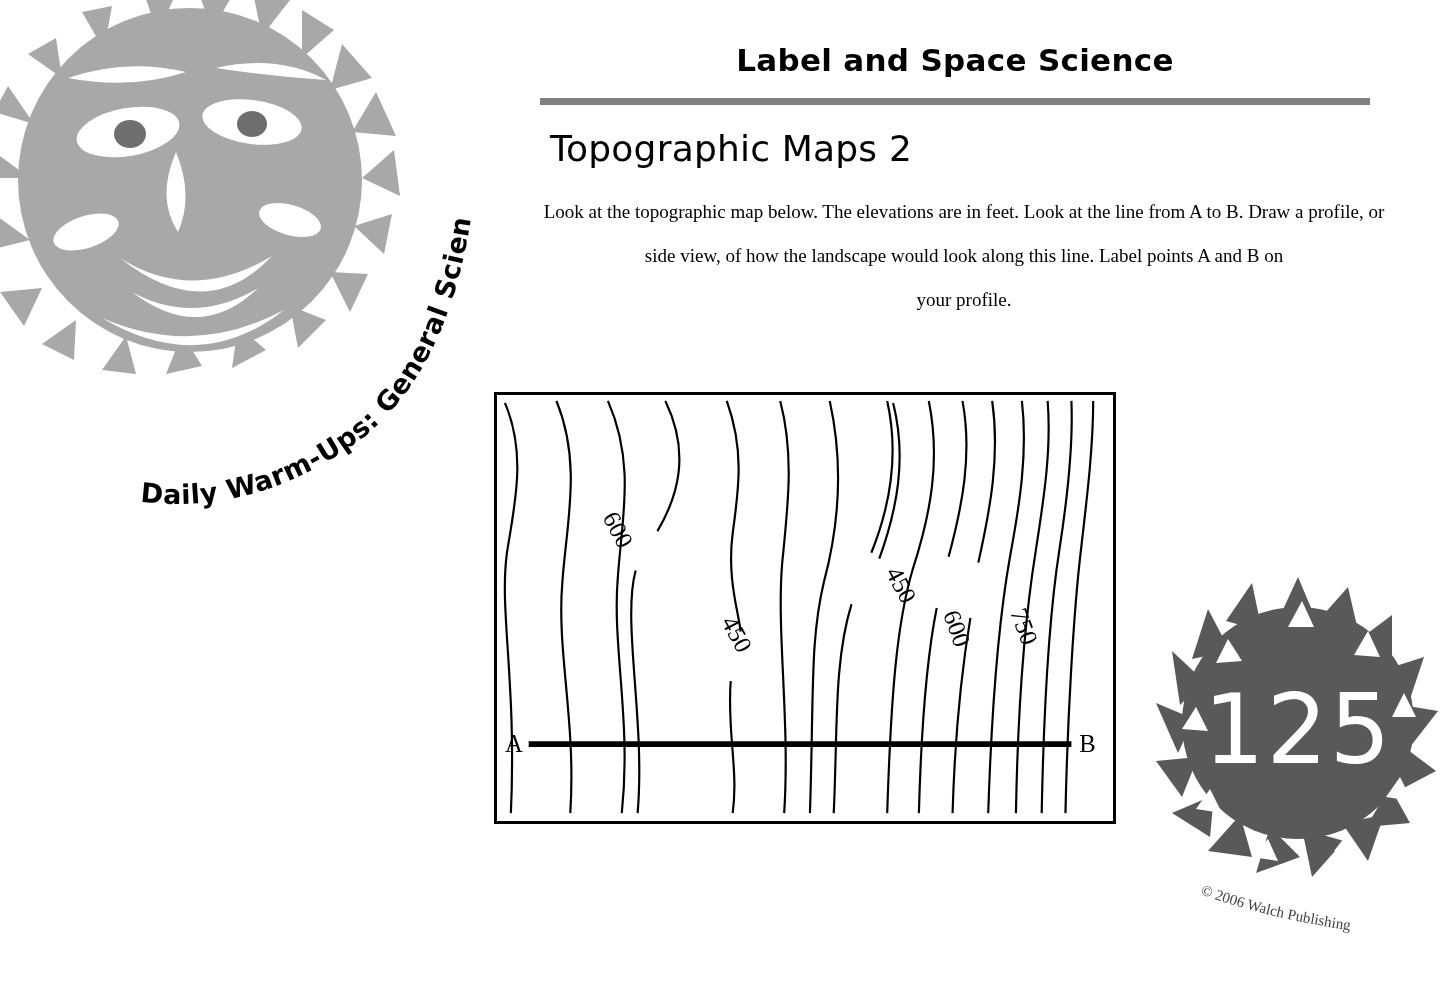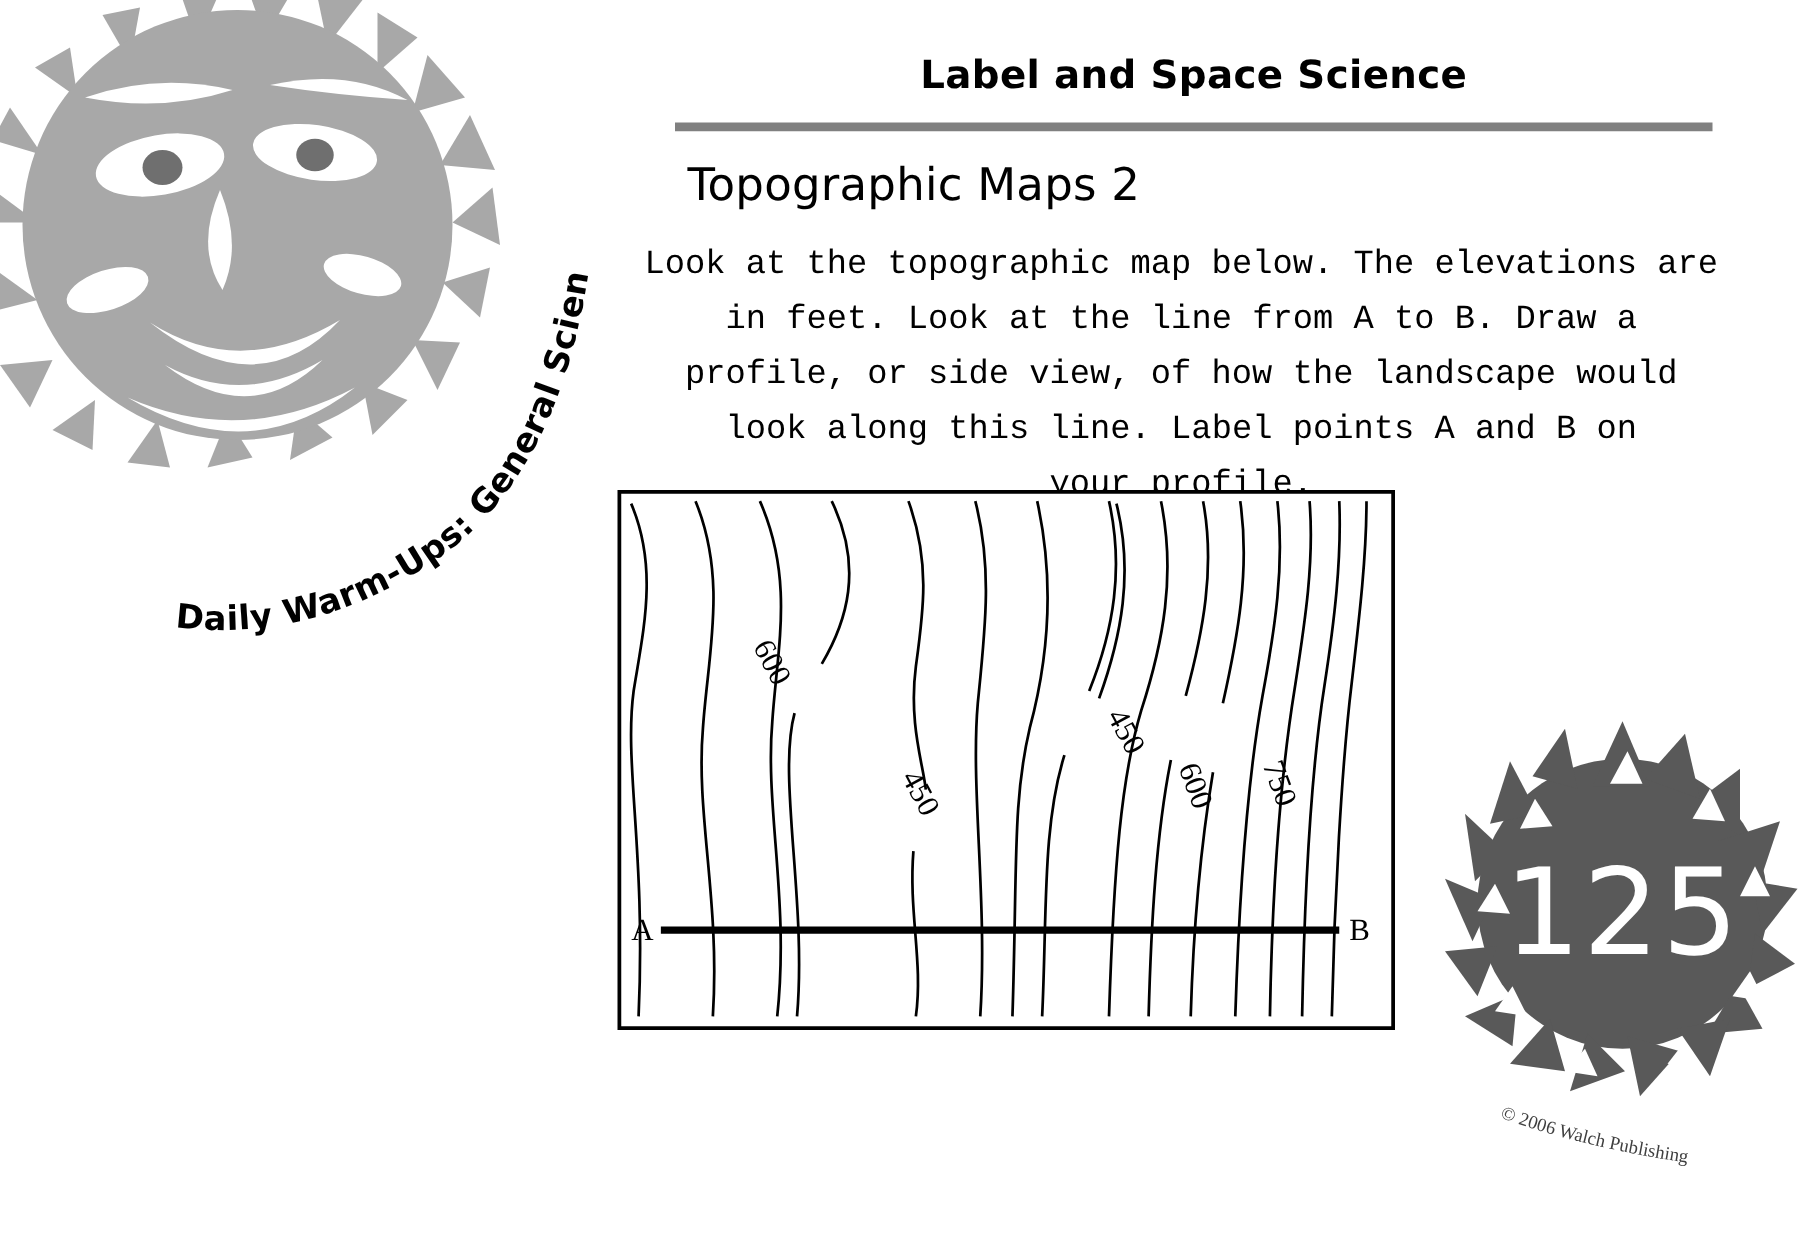--- a/index.html
+++ b/index.html
@@ -69,25 +69,25 @@
     left: 540px;
     top: 128px;
     font-family: "DejaVu Sans", sans-serif;
     font-size: 36px;
     font-weight: normal;
     letter-spacing: 0.2px;
     margin-left: 10px;
   }
   #lesson-body {
     position: absolute;
-    left: 515px;
+    left: 534px;
     top: 190px;
     width: 860px;
-    font-family: Liberation Mono, monospace;
-    font-size: 27px;
+    font-family: Liberation Serif, serif;
+    font-size: 19px;
     line-height: 44px;
     text-align: center;
   }
   #lesson-body .last-line {
     display: block;
     text-align: center;
   }
 
   
   #map-frame {

